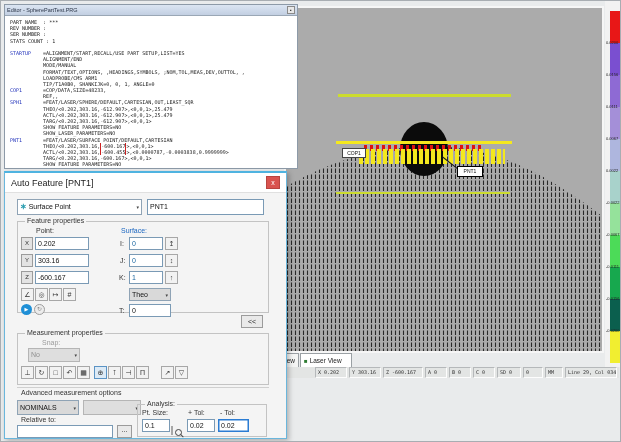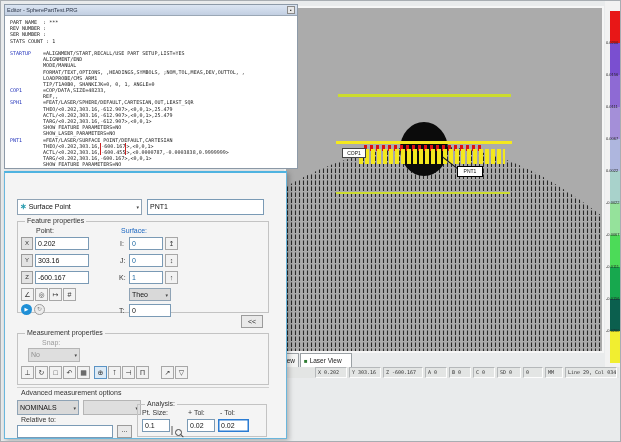--- a/index.html
+++ b/index.html
@@ -196,20 +196,24 @@
         <div class="cl"><span class="tx">           SHOW_LASER_PARAMETERS=NO</span><span class="tx"></span></div>
         <div class="cl"><span class="kw">PNT1</span><span class="tx">=FEAT/LASER/SURFACE POINT/DEFAULT,CARTESIAN</span><span class="tx"></span></div>
         <div class="cl"><span class="tx">           THEO/&lt;0.202,303.16,</span><span class="hl">-600.167</span><span class="tx">&gt;,&lt;0,0,1&gt;</span></div>
         <div class="cl"><span class="tx">           ACTL/&lt;0.202,303.16,</span><span class="hl">-600.455</span><span class="tx">&gt;,&lt;0.0000787,-0.0003838,0.9999999&gt;</span></div>
         <div class="cl"><span class="tx">           TARG/&lt;0.202,303.16,-600.167&gt;,&lt;0,0,1&gt;</span><span class="tx"></span></div>
         <div class="cl"><span class="tx">           SHOW FEATURE PARAMETERS=NO</span><span class="tx"></span></div>
       </div>
   </div>
 
   <div class="dialog">
+    <div class="dlg-title">
+      <span class="t">Auto Feature [PNT1]</span>
+      <span class="dlg-close">x</span>
+    </div>
 
     <div class="drop abs" style="left:12px; top:26px; width:125px; height:16px;">
       <span class="ftype-ic">∗</span>
       <span class="lbl">Surface Point</span>
       <span class="chev">▾</span>
     </div>
     <div class="fld abs" style="left:142px; top:26px; width:117px; height:16px; line-height:14px;">PNT1</div>
 
     <div class="grp" style="left:12px; top:48px; width:252px; height:92px;">
       <span class="grp-lbl">Feature properties</span>

